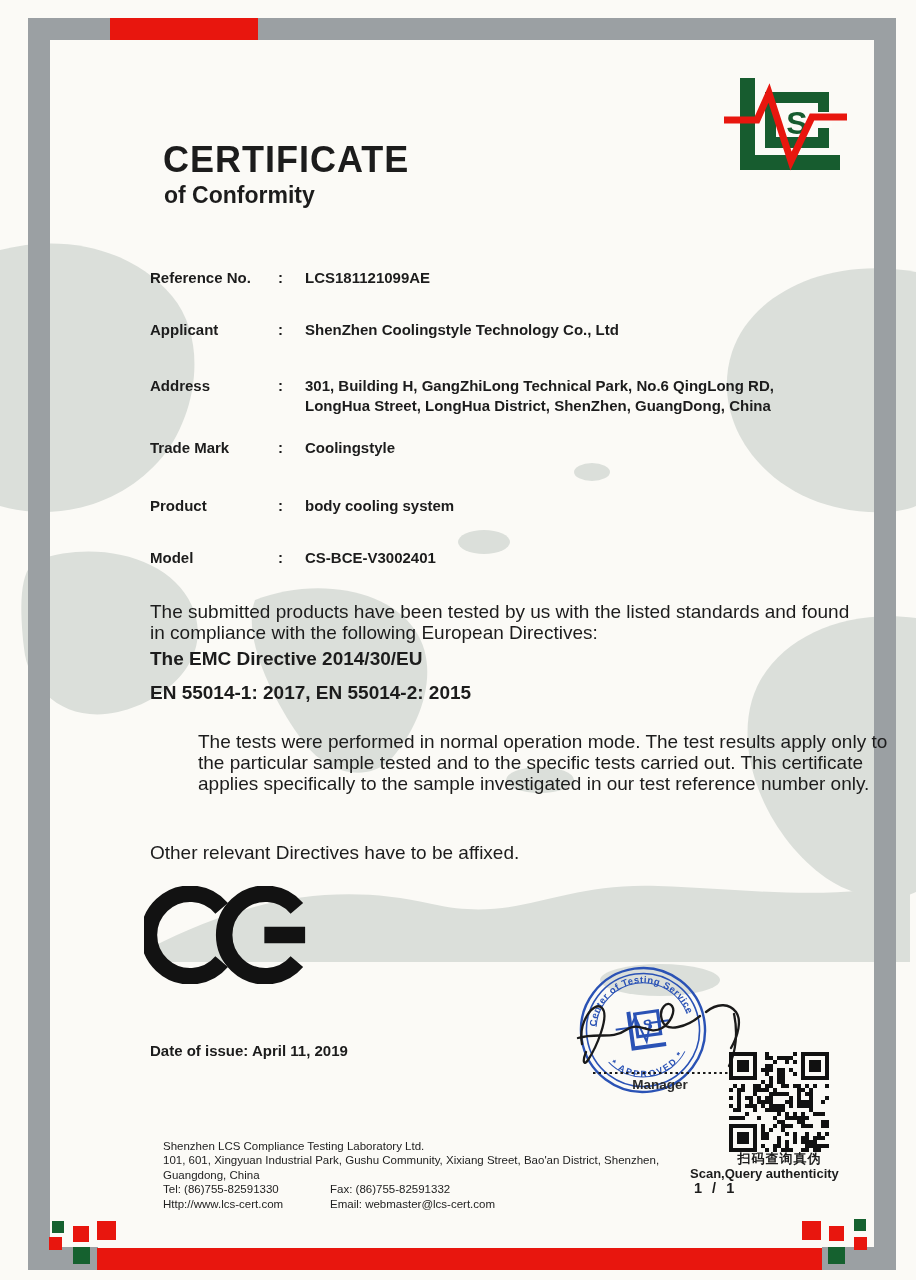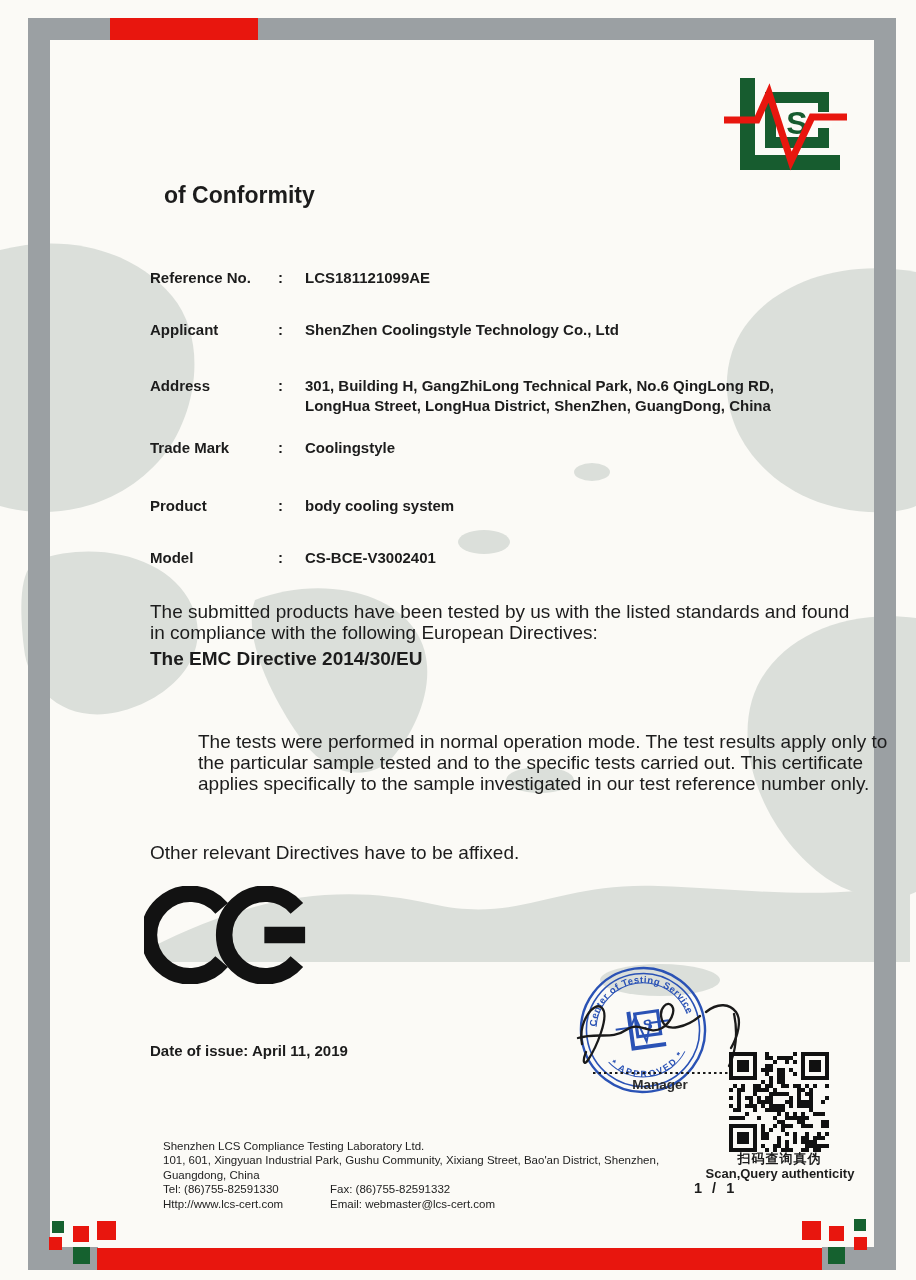--- a/index.html
+++ b/index.html
@@ -29,21 +29,21 @@
   
   .footer{position:absolute;left:163px;top:1139px;font-size:11.5px;line-height:14.4px;color:#222;}
   .footer .cols{display:flex;}
   .footer .c1{width:167px;}
   .pagenum{position:absolute;left:694px;top:1180px;font-size:14.5px;font-weight:bold;letter-spacing:3px;}
   .dateline{position:absolute;left:150px;top:1042px;font-size:15px;font-weight:bold;}
   
   .qrwrap{position:absolute;left:729px;top:1052px;width:100px;height:100px;}
   .qrcap-zh{position:absolute;left:697px;top:1150px;width:165px;text-align:center;
             font-size:13px;font-weight:bold;letter-spacing:1px;}
-  .qrcap-en{position:absolute;left:690px;top:1166px;width:180px;text-align:center;
+  .qrcap-en{position:absolute;left:690px;top:1166px;width:180px;text-align:left;
             font-size:13px;font-weight:bold;}
   .srhide{position:absolute;width:1px;height:1px;overflow:hidden;clip:rect(0 0 0 0);}
 </style>
 </head>
 <body>
 
 <div class="page">
 
   <svg class="wm" width="916" height="1280" viewBox="0 0 916 1280">
     <g fill="#dbdfda">
@@ -85,20 +85,21 @@
     <svg class="abs" style="left:710px;top:72px;" width="140" height="108" viewBox="0 0 140 108">
       <rect x="30" y="6" width="15" height="88" fill="#175c2f"></rect>
       <rect x="30" y="83" width="100" height="15" fill="#175c2f"></rect>
       <rect x="55" y="20" width="64" height="56" fill="#175c2f"></rect>
       <rect x="66" y="31" width="42" height="34" fill="#fcfbf7"></rect>
       <rect x="108" y="40" width="14" height="16" fill="#fcfbf7"></rect>
       <text x="87" y="62" text-anchor="middle" font-family="Liberation Sans, sans-serif" font-size="32" font-weight="bold" fill="#175c2f">S</text>
       <polyline points="14,48 47,48 59,21 81,89 102,45 137,45" fill="none" stroke="#e8160e" stroke-width="7"></polyline>
     </svg>
 
+    <div class="title">CERTIFICATE</div>
     <div class="subtitle">of Conformity</div>
 
     <div class="frow" style="top:268px;">
       <span class="lbl">Reference No.</span>
       <span class="colon">:</span>
       <span class="val">LCS181121099AE</span>
     </div>
     <div class="frow" style="top:320px;">
       <span class="lbl">Applicant</span>
       <span class="colon">:</span>
@@ -120,20 +121,21 @@
       <span class="val">body cooling system</span>
     </div>
     <div class="frow" style="top:548px;">
       <span class="lbl">Model</span>
       <span class="colon">:</span>
       <span class="val">CS-BCE-V3002401</span>
     </div>
 
     <div class="para" style="top:601px;">The submitted products have been tested by us with the listed standards and found in compliance with the following European Directives:</div>
     <div class="para bold" style="top:648px;">The EMC Directive 2014/30/EU</div>
+    <div class="para bold" style="top:682px;">EN 55014-1: 2017, EN 55014-2: 2015</div>
     <div class="para" style="top:731px;margin-left:48px;">The tests were performed in normal operation mode. The test results apply only to the particular sample tested and to the specific tests carried out. This certificate applies specifically to the sample investigated in our test reference number only.</div>
     <div class="para" style="top:842px;">Other relevant Directives have to be affixed.</div>
 
     <div class="abs" style="left:144px;top:886px;width:165px;height:98px;">
       <span class="srhide">CE</span>
       <svg width="165" height="98" viewBox="0 0 340 200">
         <g fill="none" stroke="#121212" stroke-width="34">
           <path d="M160,45 A85,85 0 1 0 160,155"></path>
           <path d="M315,45 A85,85 0 1 0 315,155"></path>
           <path d="M248,100 L332,100"></path>

